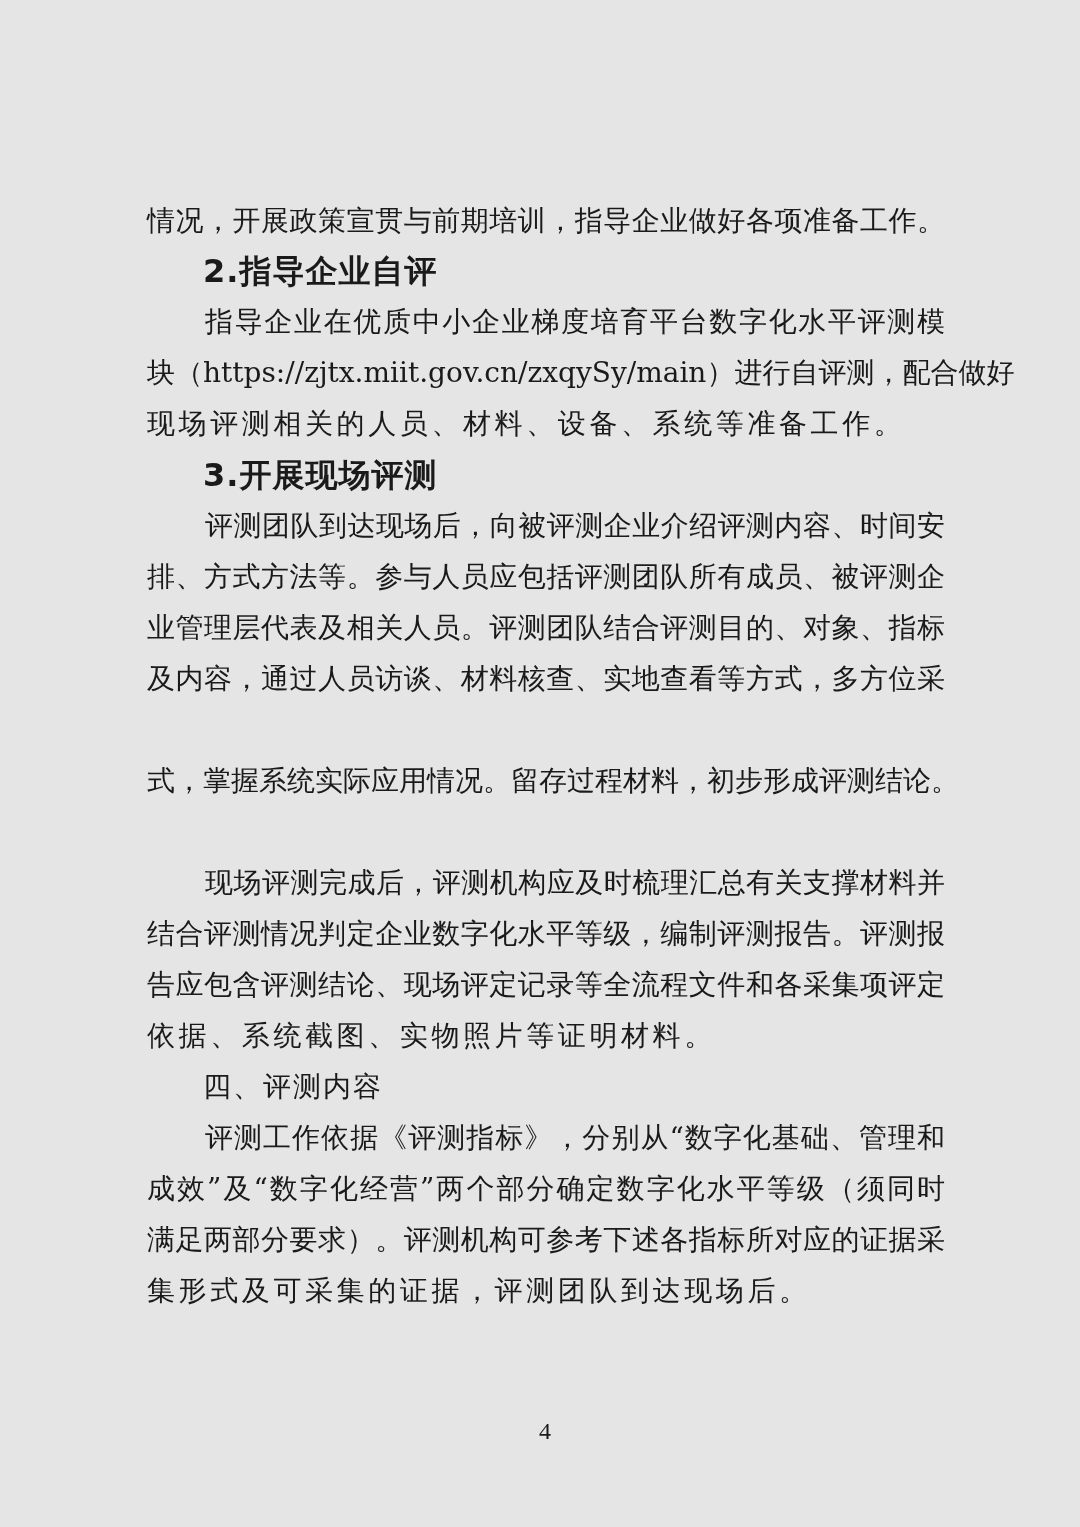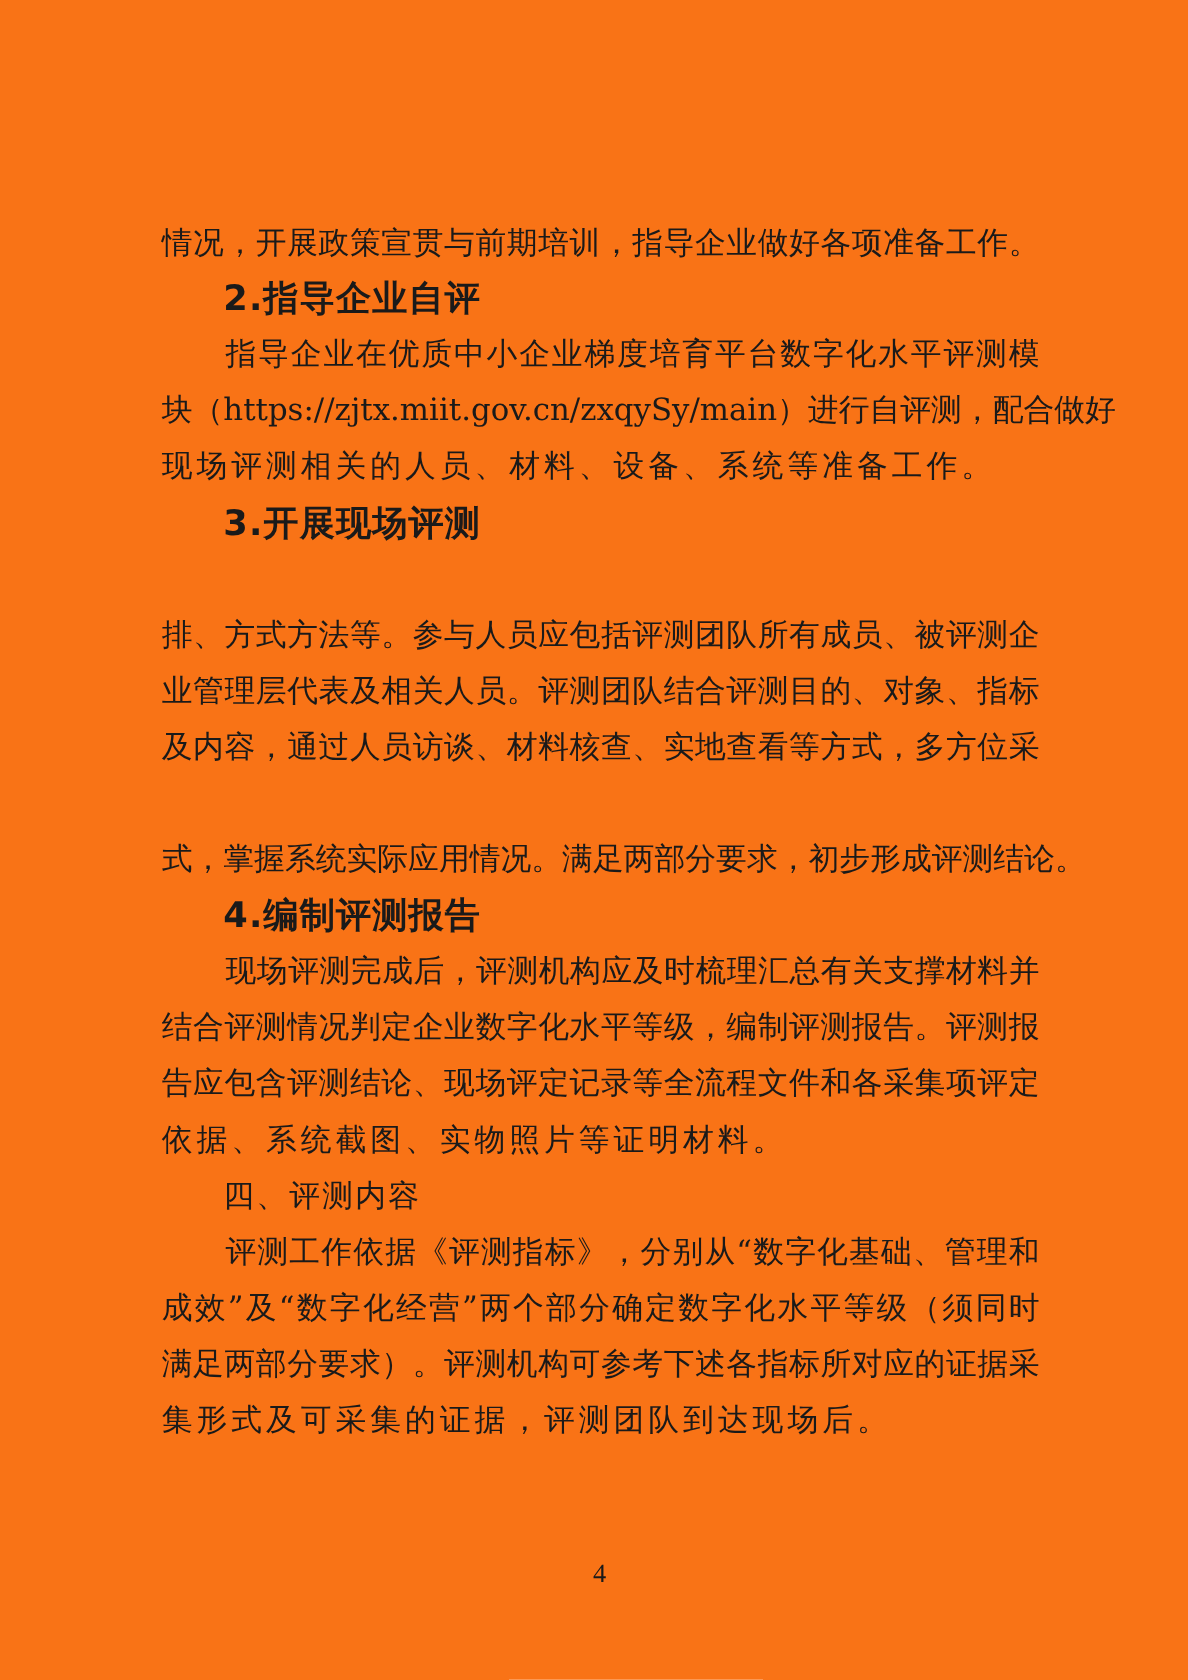--- a/index.html
+++ b/index.html
@@ -1,18 +1,18 @@
 <!DOCTYPE html>
 <html><head>
 <meta charset="utf-8">
 <style>
   html, body { margin:0; padding:0; background:#ffffff; }
   body { width:1080px; height:1527px; position:relative; overflow:hidden;
          font-family:"DejaVu Serif","Liberation Serif",serif; color:#1a1a1a; }
-  .page { position:absolute; left:0; top:0; width:1080px; height:1527px; background:#f97316; }
+  .page { position:absolute; left:0; top:0; width:1080px; height:1527px; background:#e5e5e5; }
   .line { position:absolute; left:147px; width:800px; height:40px; line-height:40px;
           font-size:28px; white-space:nowrap; letter-spacing:3.6px; }
   .just { text-align:justify; text-align-last:justify; letter-spacing:0; width:798px; }
   .indent { left:205px; width:740px; }
   .heading { position:absolute; left:203px; font-size:32px; font-weight:bold; line-height:40px;
              height:40px; white-space:nowrap; font-family:"DejaVu Sans","Liberation Sans",sans-serif;
              letter-spacing:1px; }
   .section { position:absolute; left:203px; font-size:28px; line-height:40px; height:40px;
              white-space:nowrap; font-family:Liberation Sans, sans-serif; letter-spacing:2px; }
   .pagenum { position:absolute; left:530px; top:1418px; width:30px; text-align:center;
@@ -24,26 +24,26 @@
 <div class="page">
 
   <div class="line just" style="top:201px">情况，开展政策宣贯与前期培训，指导企业做好各项准备工作。</div>
 
   <div class="heading" style="top:251px">2.指导企业自评</div>
   <div class="line indent just" style="top:302px">指导企业在优质中小企业梯度培育平台数字化水平评测模</div>
   <div class="line just" style="top:353px">块（https://zjtx.miit.gov.cn/zxqySy/main）进行自评测，配合做好</div>
   <div class="line" style="top:404px">现场评测相关的人员、材料、设备、系统等准备工作。</div>
 
   <div class="heading" style="top:455px">3.开展现场评测</div>
+  <div class="line indent just" style="top:506px">评测团队到达现场后，向被评测企业介绍评测内容、时间安</div>
   <div class="line just" style="top:557px">排、方式方法等。参与人员应包括评测团队所有成员、被评测企</div>
   <div class="line just" style="top:608px">业管理层代表及相关人员。评测团队结合评测目的、对象、指标</div>
   <div class="line just" style="top:659px">及内容，通过人员访谈、材料核查、实地查看等方式，多方位采</div>
-  <div class="line just" style="top:761px">式，掌握系统实际应用情况。满足两部分要求，初步形成评测结论。</div>
+  <div class="line just" style="top:761px">式，掌握系统实际应用情况。留存过程材料，初步形成评测结论。</div>
 
-  <div class="heading" style="top:812px">4.编制评测报告</div>
   <div class="line indent just" style="top:863px">现场评测完成后，评测机构应及时梳理汇总有关支撑材料并</div>
   <div class="line just" style="top:914px">结合评测情况判定企业数字化水平等级，编制评测报告。评测报</div>
   <div class="line just" style="top:965px">告应包含评测结论、现场评定记录等全流程文件和各采集项评定</div>
   <div class="line" style="top:1016px">依据、系统截图、实物照片等证明材料。</div>
 
   <div class="section" style="top:1067px">四、评测内容</div>
   <div class="line indent just" style="top:1118px">评测工作依据《评测指标》，分别从“数字化基础、管理和</div>
   <div class="line just" style="top:1169px">成效”及“数字化经营”两个部分确定数字化水平等级（须同时</div>
   <div class="line just" style="top:1220px">满足两部分要求）。评测机构可参考下述各指标所对应的证据采</div>
   <div class="line" style="top:1271px">集形式及可采集的证据，评测团队到达现场后。</div>

